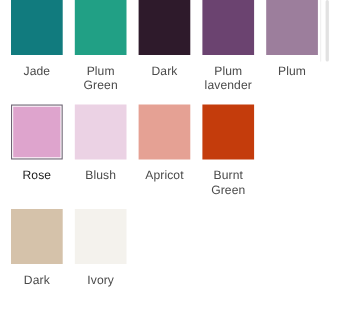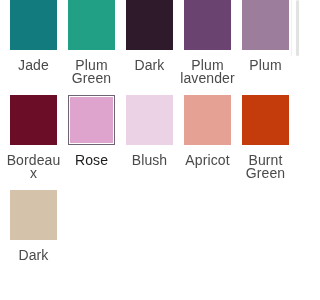--- a/index.html
+++ b/index.html
@@ -64,21 +64,21 @@
     background: #ffffff;
     padding: 1px;
   }
   .swatch-cell.is-selected .swatch-chip {
     width: 100%;
     height: 100%;
   }
 
   .swatch-label {
     margin-top: 9px;
-    font-size: 14px;
+    font-size: 11px;
     line-height: 13px;
     color: #4a4a4a;
     text-align: center;
     letter-spacing: 0.1px;
     width: 56px;
     word-wrap: break-word;
   }
 
   .swatch-cell.is-selected .swatch-label {
     font-weight: 400;
@@ -154,26 +154,20 @@
           <div class="swatch-chip-wrap">
             <div class="swatch-chip" style="background: rgb(156, 126, 156);"></div>
           </div>
           <div class="swatch-label">Plum</div>
         </div>
       </div>
   </div>
 
   <div class="row row-2">
     <div class="swatch-grid">
-        <div class="swatch-cell">
-          <div class="swatch-chip-wrap">
-            <div class="swatch-chip" style="background: rgb(107, 13, 38);"></div>
-          </div>
-          <div class="swatch-label">Bordeaux</div>
-        </div>
         <div class="swatch-cell is-selected">
           <div class="swatch-chip-wrap">
             <div class="swatch-chip" style="background: rgb(222, 164, 205);"></div>
           </div>
           <div class="swatch-label">Rose</div>
         </div>
         <div class="swatch-cell">
           <div class="swatch-chip-wrap">
             <div class="swatch-chip" style="background: rgb(235, 210, 228);"></div>
           </div>
@@ -194,20 +188,26 @@
       </div>
   </div>
 
   <div class="row row-3">
     <div class="swatch-grid">
         <div class="swatch-cell">
           <div class="swatch-chip-wrap">
             <div class="swatch-chip" style="background: rgb(213, 194, 170);"></div>
           </div>
           <div class="swatch-label">Dark</div>
+        </div>
+        <div class="swatch-cell">
+          <div class="swatch-chip-wrap">
+            <div class="swatch-chip" style="background: rgb(244, 242, 237);"></div>
+          </div>
+          <div class="swatch-label">Ivory</div>
         </div>
       </div>
   </div>
 
   <div class="panel-edge"></div>
   <div class="scrollbar-track">
     <div class="scrollbar-thumb"></div>
   </div>
 
 </div>

